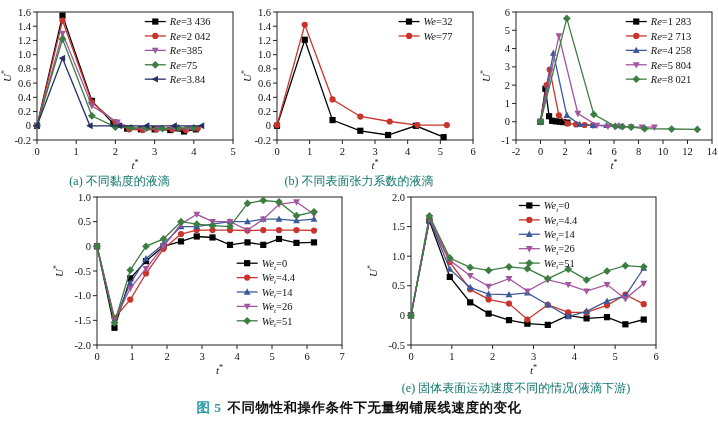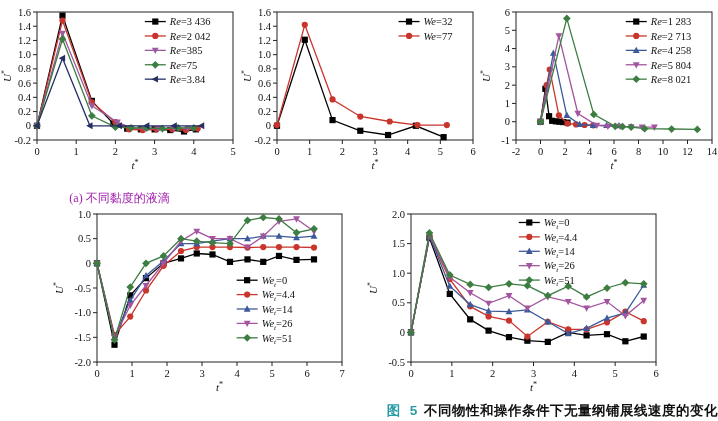--- a/index.html
+++ b/index.html
@@ -1,22 +1,22 @@
 <!DOCTYPE html>
 <html><head>
 <meta charset="utf-8">
 <style>
   html,body{margin:0;padding:0;background:#fff;}
   .figure{width:718px;height:421px;background:#fff;position:relative;overflow:hidden;
           font-family:"Liberation Serif",serif;}
   .row-top{display:flex;justify-content:space-between;padding:2px 0 0 0;}
   .row-bottom{display:flex;justify-content:center;gap:14px;margin-top:1px;}
   .subplot{display:flex;flex-direction:column;align-items:center;}
-  .sub-caption{font-size:12px;color:#a21caf;line-height:14px;margin-top:17px;}
-  .fig-caption{text-align:right;font-family:Liberation Mono, monospace;font-weight:bold;
+  .sub-caption{font-size:12px;color:#0f766e;line-height:14px;margin-top:0;}
+  .fig-caption{text-align:center;font-family:Liberation Serif, serif;font-weight:bold;
                font-size:13.5px;color:#111;margin-top:4px;letter-spacing:0.5px;}
   .fig-caption .prefix{color:#2a9aa5;margin-right:6px;}
   svg text{font-family:"Liberation Serif",serif;fill:#111;}
 </style>
 </head>
 <body>
 
 <div class="figure">
   <div class="row-top">
     <div class="subplot">
@@ -197,20 +197,21 @@
           </g>
           <g>
             <line x1="158.51999999999998" y1="19.560000000000002" x2="179.51999999999998" y2="19.560000000000002" stroke="#000000" stroke-width="1.3"></line>
             <rect x="165.92" y="16.46" width="6.2" height="6.2" fill="#000000"></rect>
             <text x="183.51999999999998" y="23.360000000000003" font-size="10.5"><tspan font-style="italic">We</tspan><tspan>=32</tspan></text>
             <line x1="158.51999999999998" y1="33.96" x2="179.51999999999998" y2="33.96" stroke="#c9352c" stroke-width="1.3"></line>
             <circle cx="169.01999999999998" cy="33.96" r="3.1" fill="#c9352c"></circle>
             <text x="183.51999999999998" y="37.76" font-size="10.5"><tspan font-style="italic">We</tspan><tspan>=77</tspan></text>
           </g>
         </svg>
+      <div class="sub-caption">(b) 不同表面张力系数的液滴</div>
     </div>
     <div class="subplot">
       <svg width="239" height="172">
           <rect x="37" y="10" width="196" height="128" fill="none" stroke="#222" stroke-width="1"></rect>
           <line x1="37" y1="138" x2="37" y2="142" stroke="#222" stroke-width="1"></line>
           <text x="37" y="153" text-anchor="middle" font-size="10.5">-2</text>
           <line x1="61.5" y1="138" x2="61.5" y2="142" stroke="#222" stroke-width="1"></line>
           <text x="61.5" y="153" text-anchor="middle" font-size="10.5">0</text>
           <line x1="86" y1="138" x2="86" y2="142" stroke="#222" stroke-width="1"></line>
           <text x="86" y="153" text-anchor="middle" font-size="10.5">2</text>
@@ -582,18 +583,19 @@
             <polygon points="163.3,41.56 159.89000000000001,47.915 166.71,47.915" fill="#3c5a9a"></polygon>
             <text x="177.8" y="49.08" font-size="10.5"><tspan font-style="italic">We</tspan><tspan font-size="7.140000000000001" dy="2.5" font-style="italic">t</tspan><tspan dy="-2.5">=14</tspan></text>
             <line x1="152.8" y1="59.68000000000001" x2="173.8" y2="59.68000000000001" stroke="#a4559f" stroke-width="1.3"></line>
             <polygon points="163.3,63.400000000000006 159.89000000000001,57.04500000000001 166.71,57.04500000000001" fill="#a4559f"></polygon>
             <text x="177.8" y="63.480000000000004" font-size="10.5"><tspan font-style="italic">We</tspan><tspan font-size="7.140000000000001" dy="2.5" font-style="italic">t</tspan><tspan dy="-2.5">=26</tspan></text>
             <line x1="152.8" y1="74.08" x2="173.8" y2="74.08" stroke="#3c7d41" stroke-width="1.3"></line>
             <polygon points="163.3,70.205 167.175,74.08 163.3,77.955 159.425,74.08" fill="#3c7d41"></polygon>
             <text x="177.8" y="77.88" font-size="10.5"><tspan font-style="italic">We</tspan><tspan font-size="7.140000000000001" dy="2.5" font-style="italic">t</tspan><tspan dy="-2.5">=51</tspan></text>
           </g>
         </svg>
+      <div class="sub-caption">(e) 固体表面运动速度不同的情况(液滴下游)</div>
     </div>
   </div>
   <div class="fig-caption">
     <span class="prefix" style="color: rgb(42, 154, 165);">图 5</span><span>不同物性和操作条件下无量纲铺展线速度的变化</span>
   </div>
 </div>
 
 </body></html>

